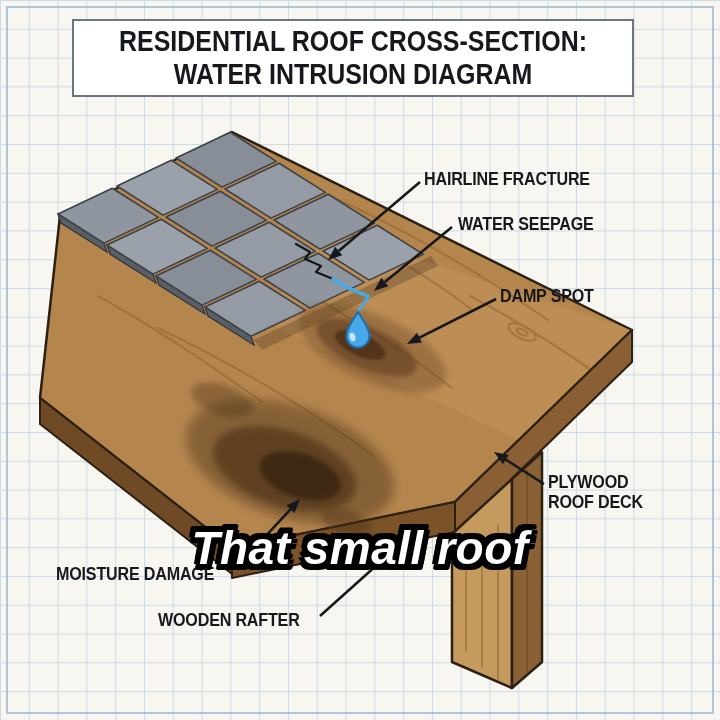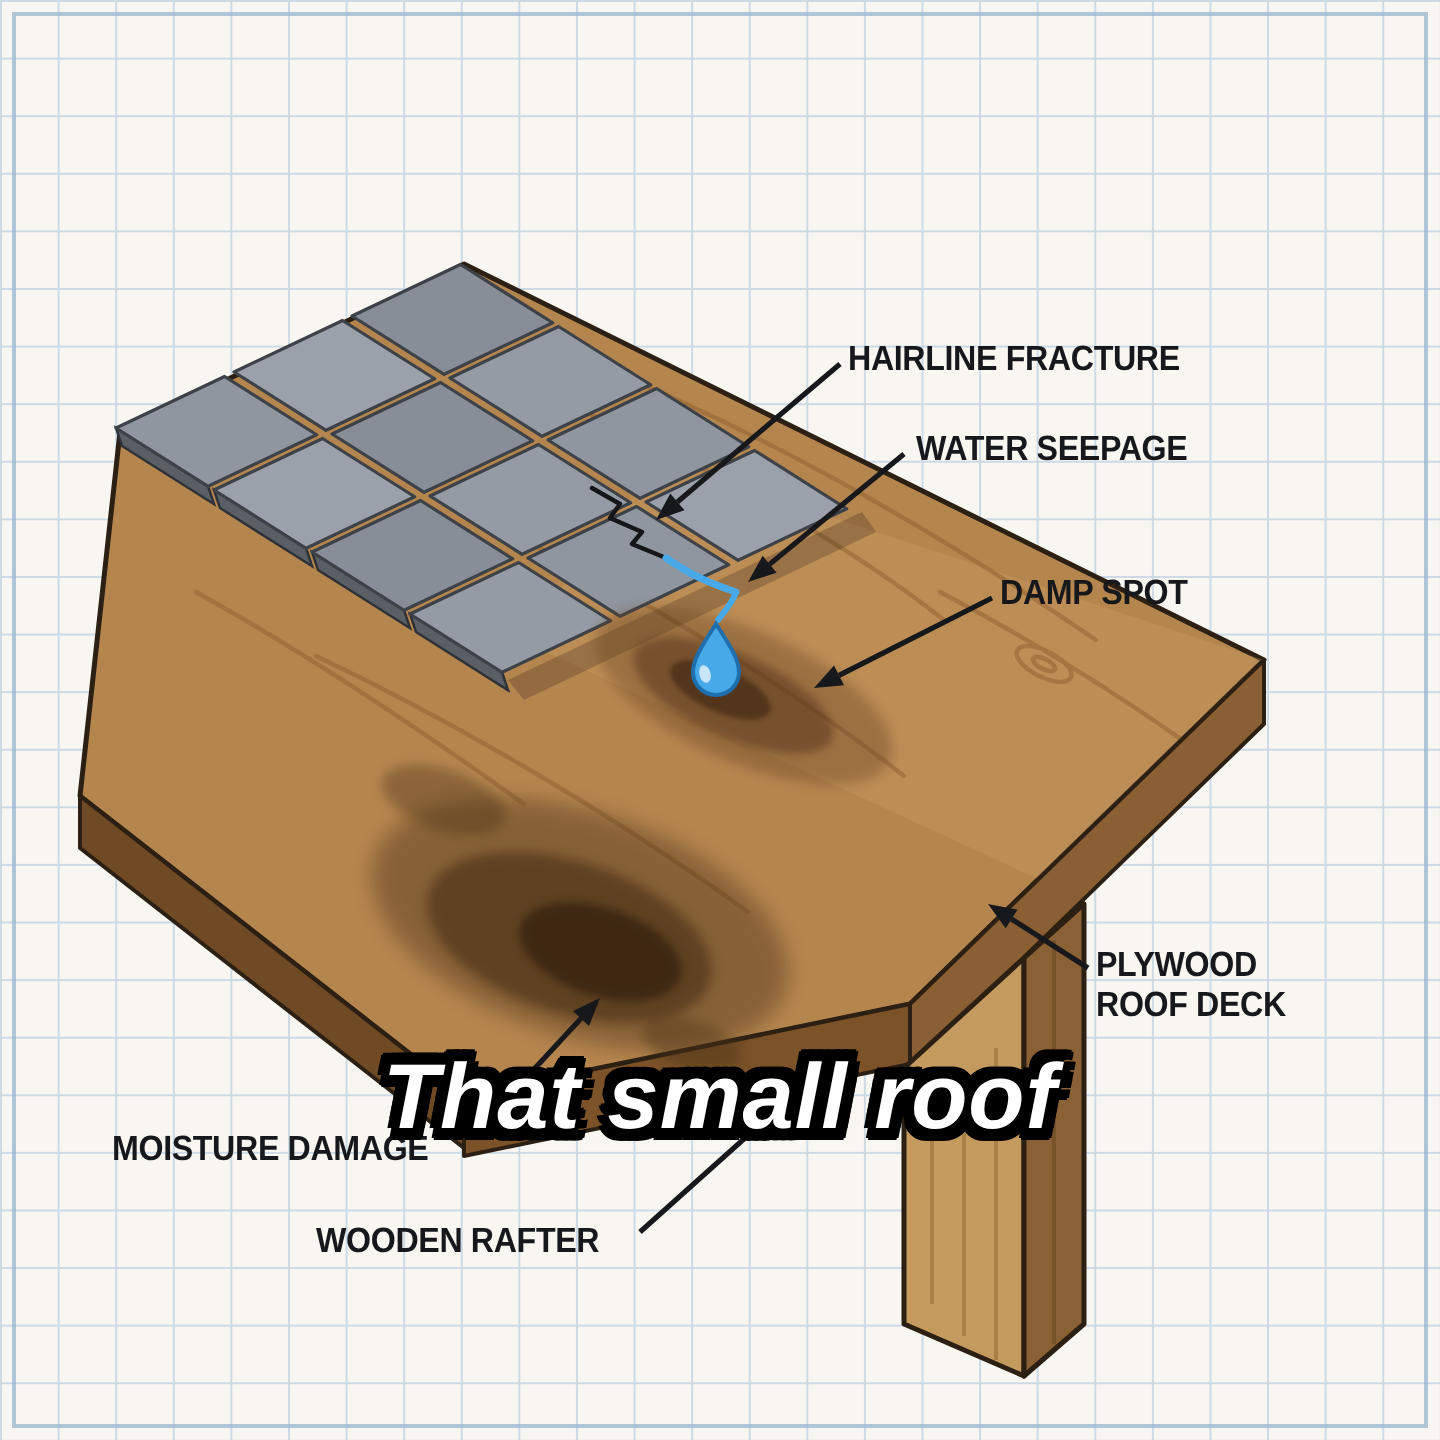--- a/index.html
+++ b/index.html
@@ -142,13 +142,19 @@
   <div class="label" style="left:500px;top:286px">DAMP SPOT</div>
   <div class="label" style="left:548px;top:472px">
     <span style="display:block">PLYWOOD</span>
     <span style="display:block">ROOF DECK</span>
   </div>
   <div class="label" style="left:56px;top:564px">MOISTURE DAMAGE</div>
   <div class="label" style="left:158px;top:610px">WOODEN RAFTER</div>
 
   <div class="caption">That small roof</div>
 
+  <div class="title-box">
+    <h1>
+      <span>RESIDENTIAL ROOF CROSS-SECTION:</span>
+      <span>WATER INTRUSION DIAGRAM</span>
+    </h1>
+  </div>
 </div>
 
 </body></html>

